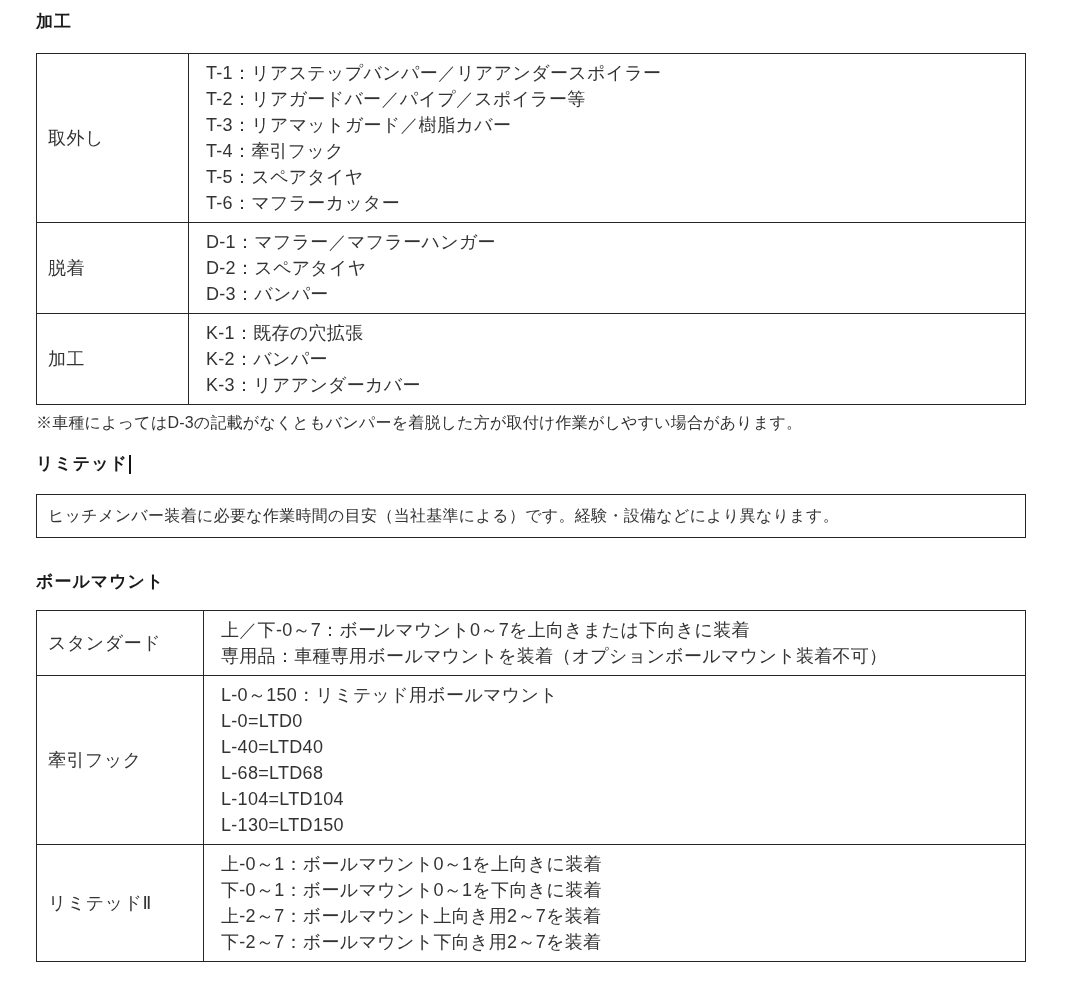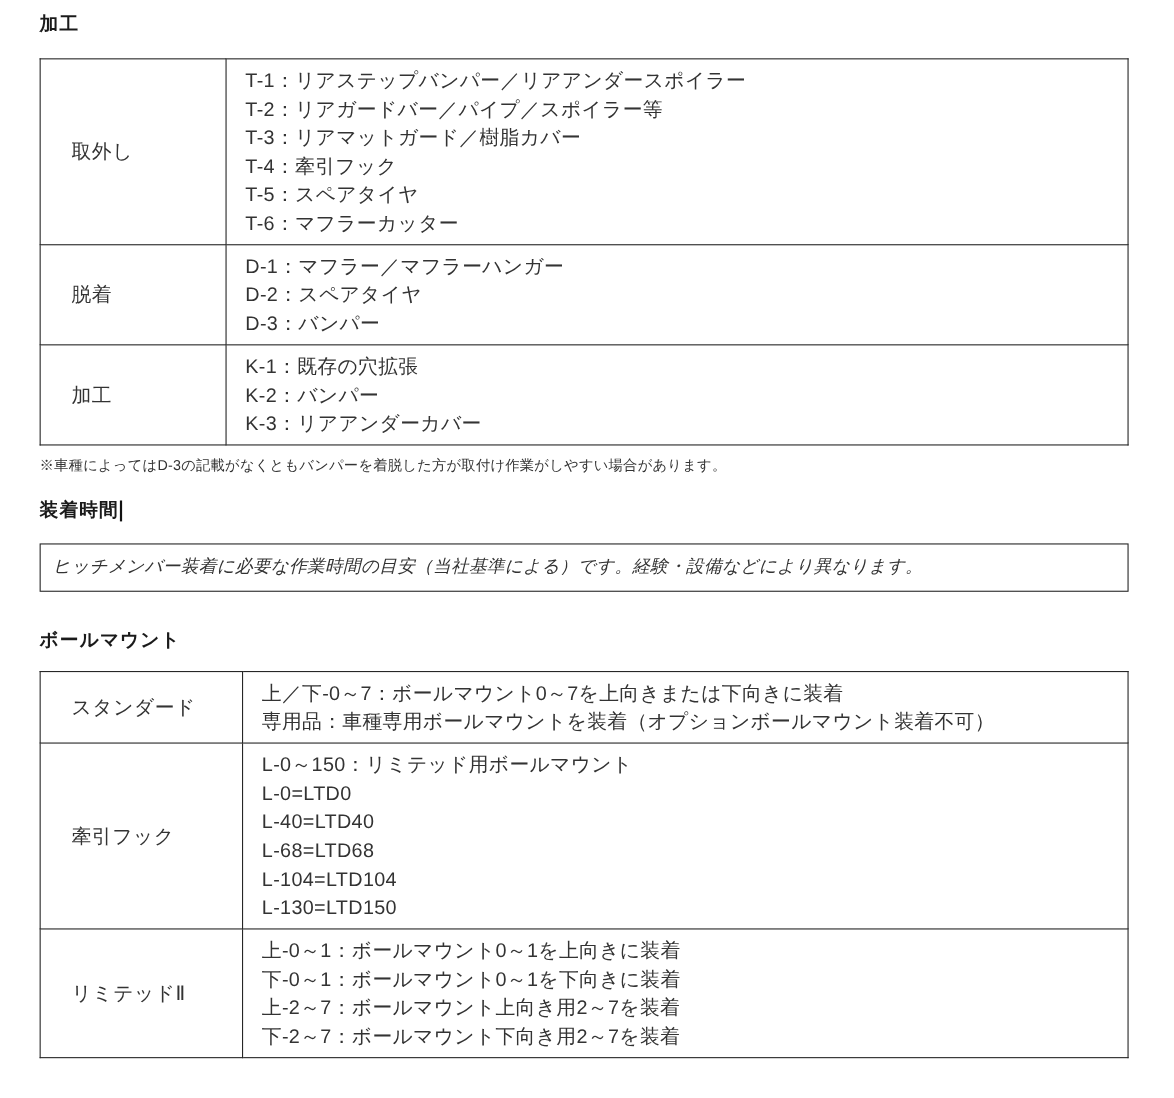--- a/index.html
+++ b/index.html
@@ -39,44 +39,43 @@
     width: 990px;
     table-layout: fixed;
   }
   table.info-table td {
     border: 1px solid #262626;
     font-size: 18px;
     color: #333333;
     vertical-align: middle;
   }
   td.row-label {
-    padding-left: 28px;
+    padding-left: 11px;
     letter-spacing: 0.5px;
   }
   .t1 td.row-label { width: 139px; }
   .t2 td.row-label { width: 154px; }
   td.row-items { padding: 6px 8px 6px 17px; }
   .cell-line {
     line-height: 26px;
     white-space: nowrap;
     letter-spacing: 0.3px;
   }
   .note {
     margin-top: 9px;
-    font-size: 13px;
+    font-size: 16px;
     line-height: 17px;
     letter-spacing: 0.2px;
   }
   .mt-heading2 { margin-top: 22px; }
   .info-box {
     margin-top: 19px;
     width: 966px;
     border: 1px solid #262626;
     padding: 7px 11px 8px 11px;
-    font-style: italic;
   }
   .info-box .cell-line { line-height: 27px; }
   .mt-heading3 { margin-top: 33px; }
   .mt-table { margin-top: 20px; }
   .mt-table2 { margin-top: 17px; }
 </style>
 </head>
 <body>
 
 <div class="doc">
@@ -111,21 +110,21 @@
           <div class="cell-line">K-2：バンパー</div>
           <div class="cell-line">K-3：リアアンダーカバー</div>
         </td>
       </tr>
     </tbody>
   </table>
 
   <div class="note">※車種によってはD-3の記載がなくともバンパーを着脱した方が取付け作業がしやすい場合があります。</div>
 
   <div class="heading-row mt-heading2">
-    <span class="heading">装着時間</span>
+    <span class="heading">リミテッド</span>
     <span class="caret"></span>
   </div>
 
   <div class="info-box">
     <div class="cell-line">ヒッチメンバー装着に必要な作業時間の目安（当社基準による）です。経験・設備などにより異なります。</div>
   </div>
 
   <div class="heading mt-heading3">ボールマウント</div>
 
   <table class="info-table t2 mt-table2">

